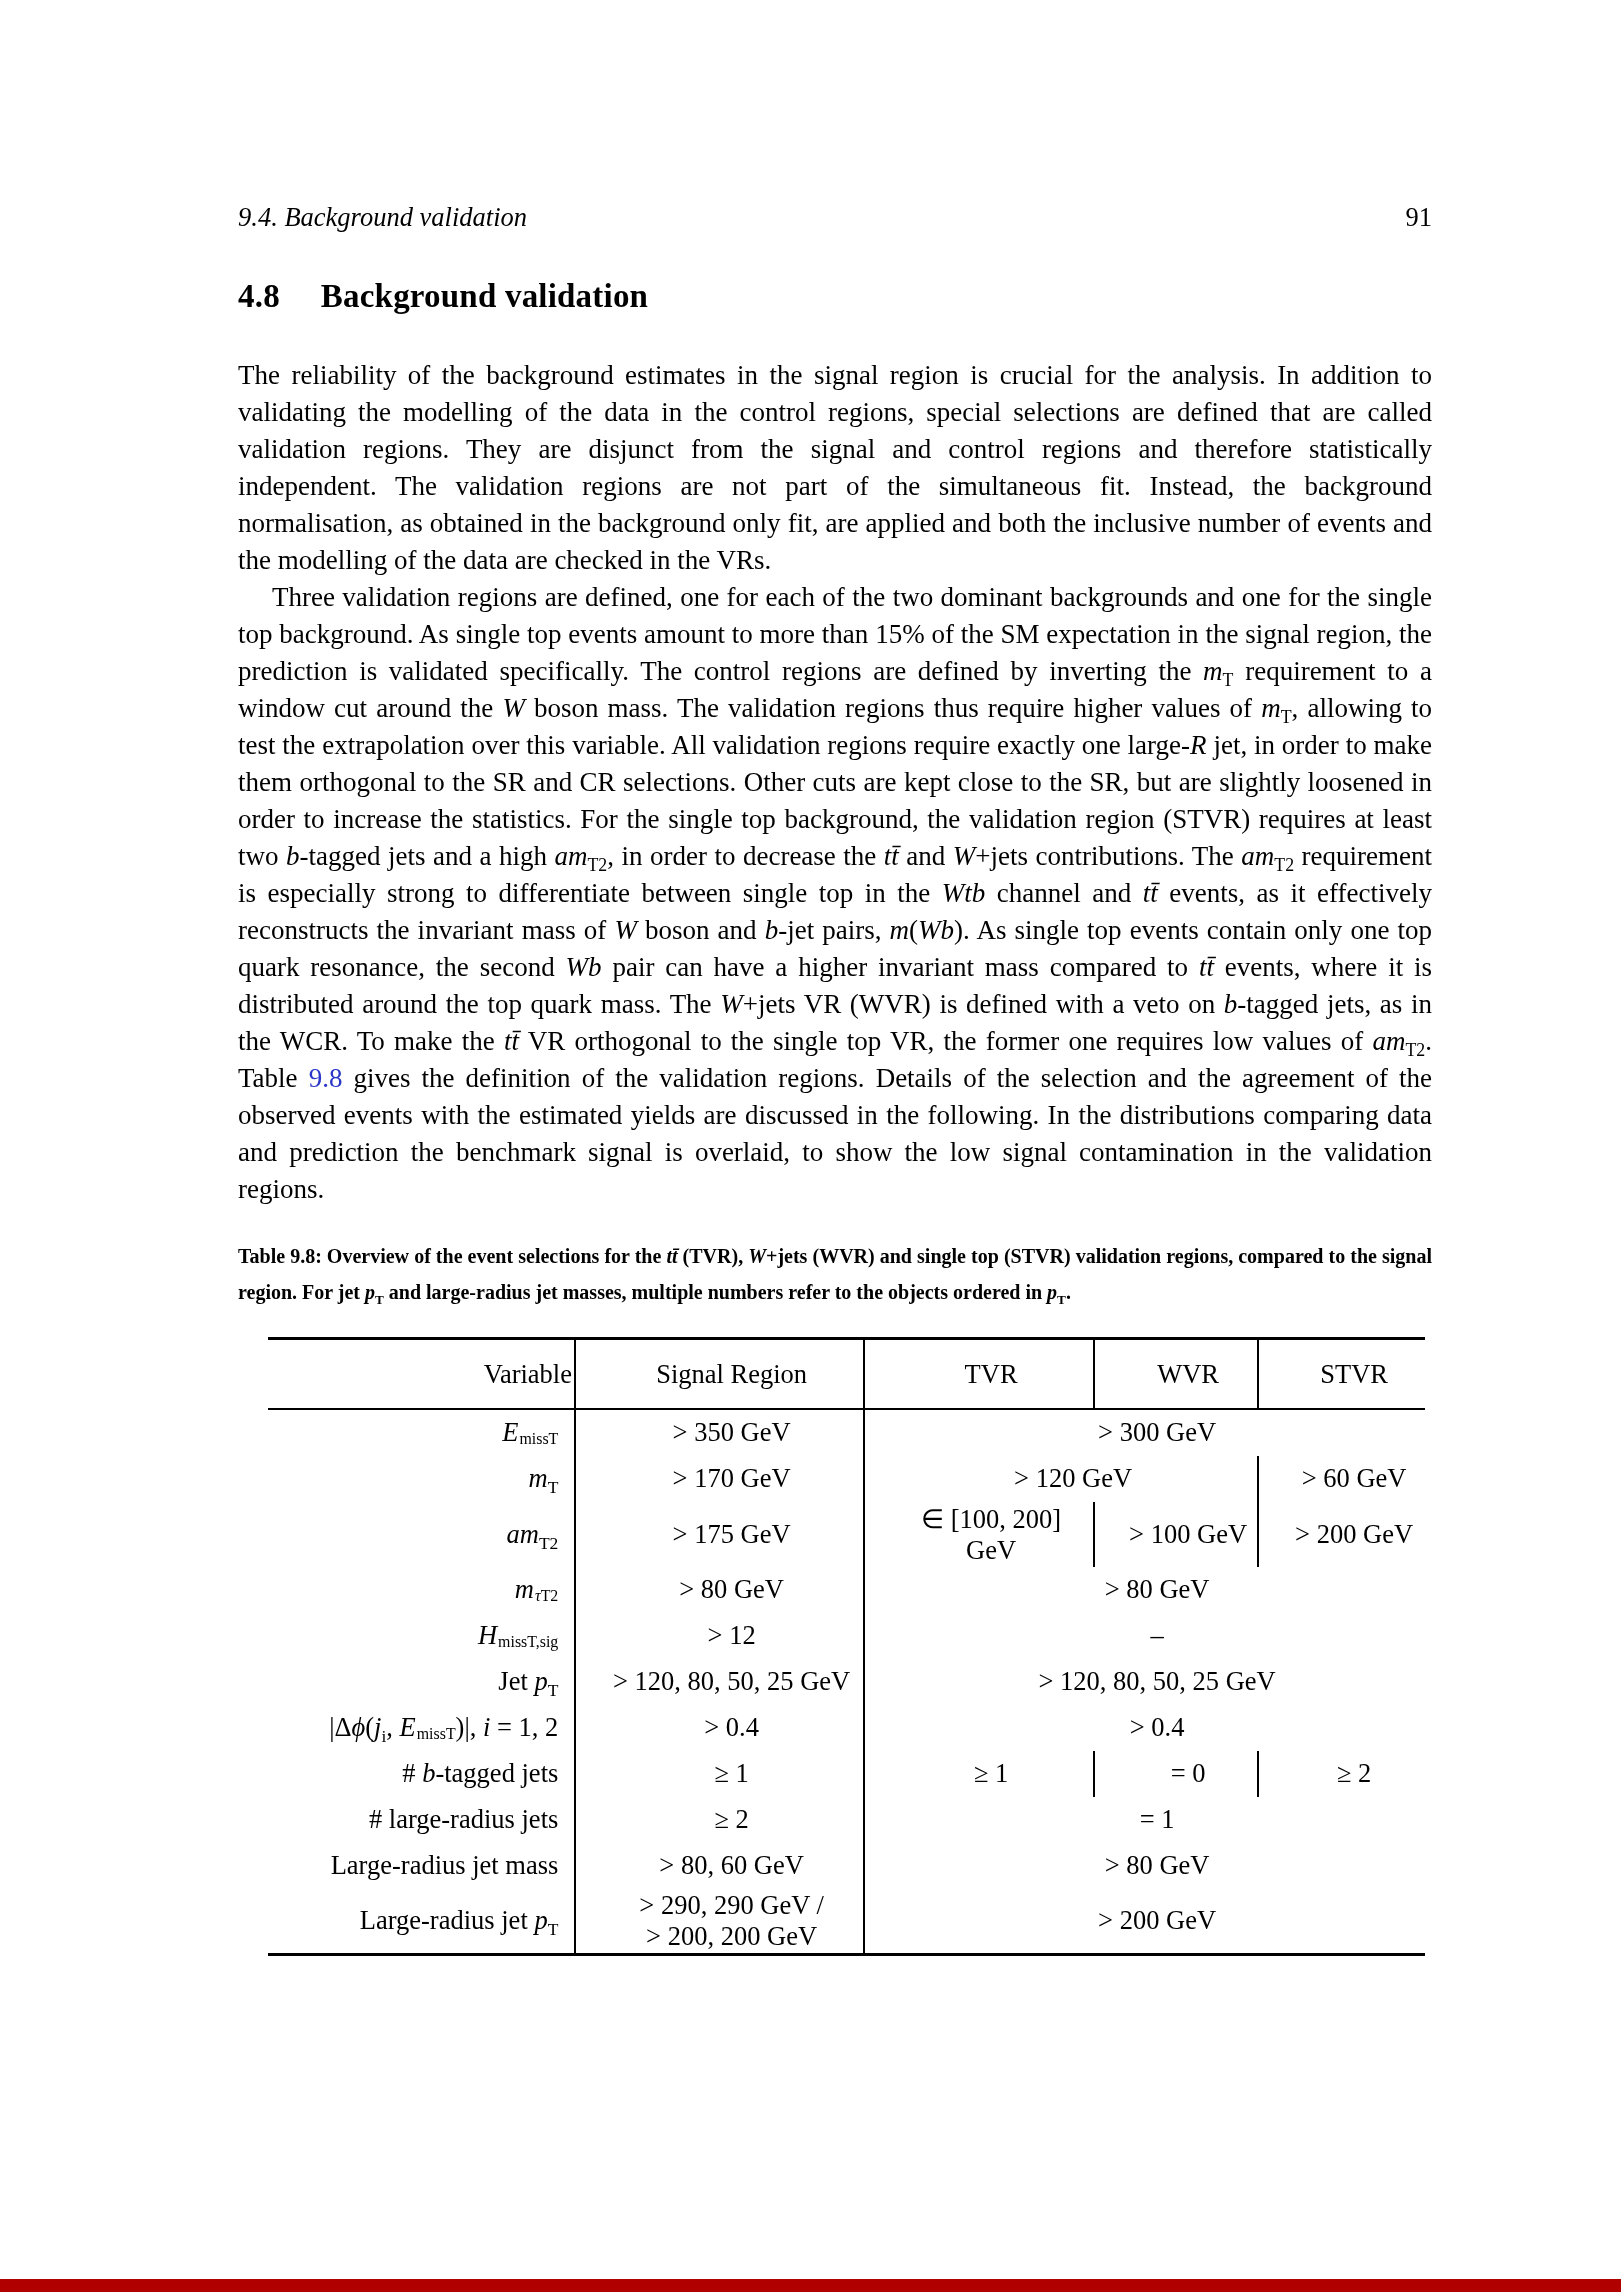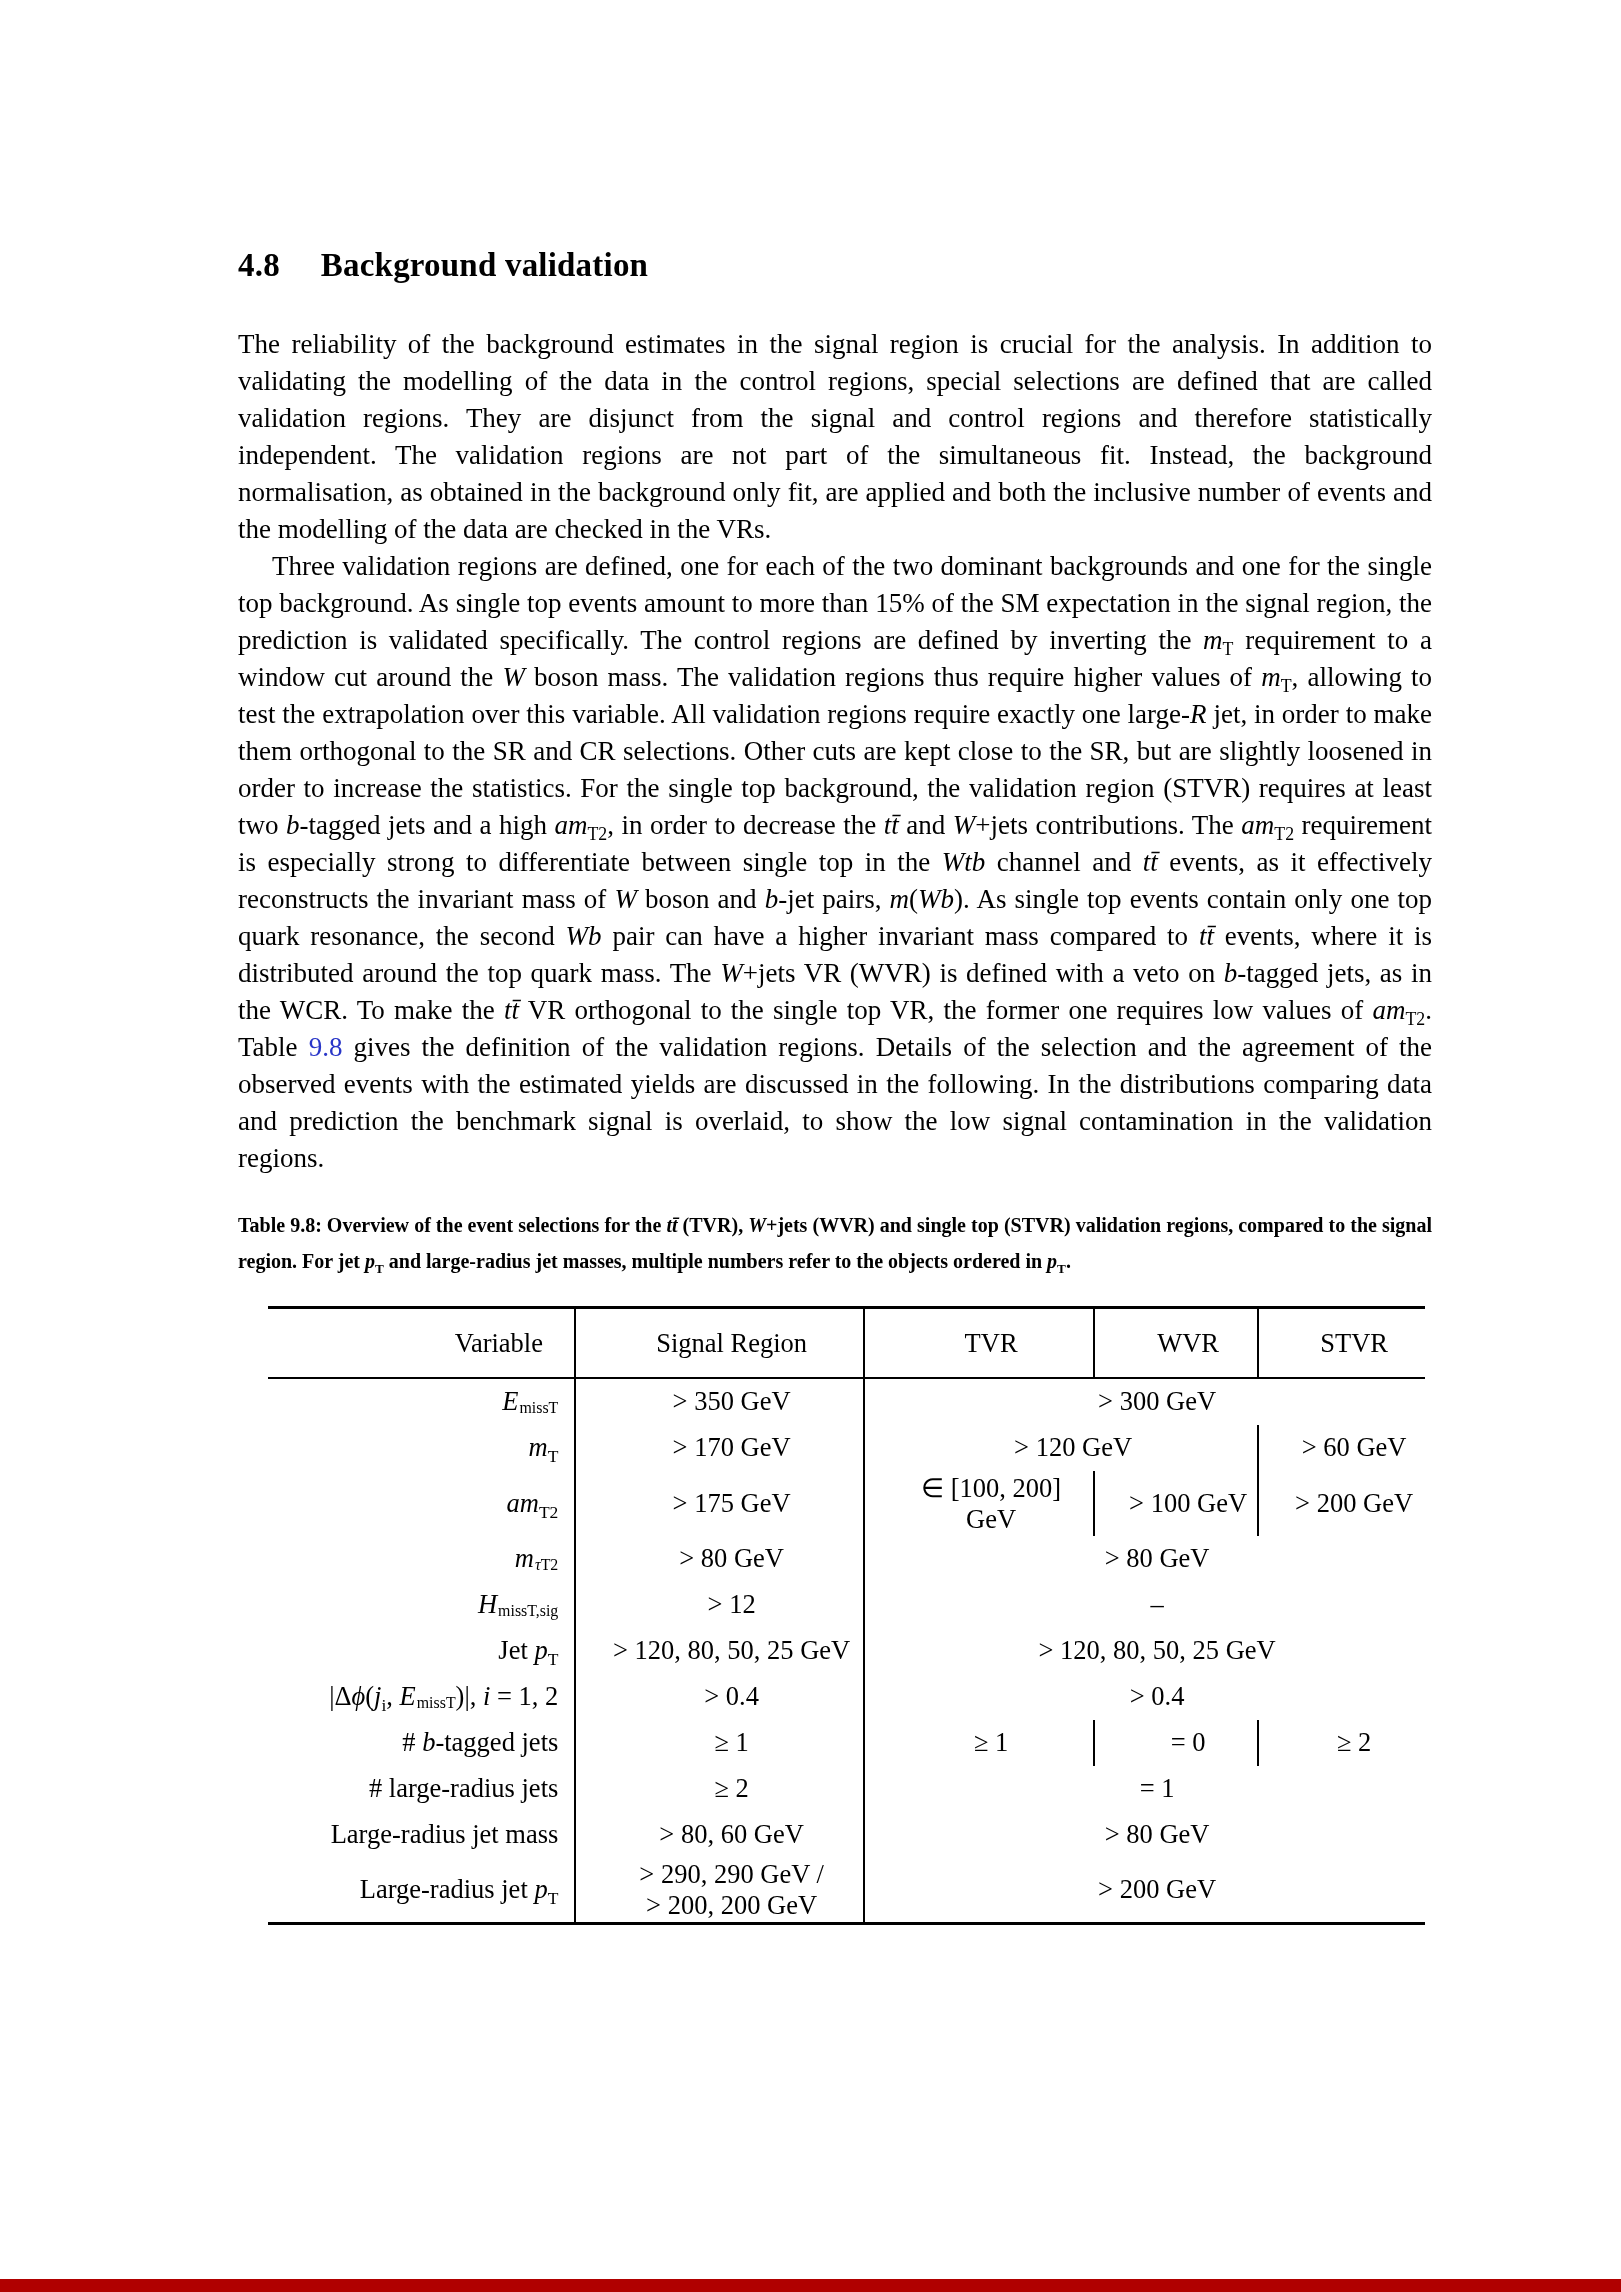--- a/index.html
+++ b/index.html
@@ -35,33 +35,37 @@
 
   table.sel {
     border-collapse:collapse; margin:26.5px 0 0 30px;
     border-top:3.9px solid #000; border-bottom:3.9px solid #000;
     font-size:26.5px; table-layout:fixed;
   }
   table.sel col.c-var{ width:307px; } table.sel col.c-sr{ width:289px; }
   table.sel col.c-tvr{ width:230px; } table.sel col.c-wvr{ width:164px; } table.sel col.c-stvr{ width:167px; }
   table.sel thead tr { border-bottom:2px solid #000; }
   table.sel th { font-weight:normal; padding:19.6px 7.8px 17.6px 7.8px; text-align:center; }
-  table.sel th.var { text-align:right; padding-right:31px; }
+  table.sel th.var { text-align:right; padding-right:2px; }
   table.sel td { text-align:center; height:44px; padding:1px 7.8px; }
   table.sel td.var { text-align:right; padding-right:15.7px; }
   table.sel th + th, table.sel td + td { border-left:2px solid #000;padding-left:32px; }
 
   .footer-bar { position:absolute; left:0; bottom:0; width:1621px; height:13.7px; }
 </style>
 </head>
 <body>
 
 <div class="sheet">
   <div class="content">
 
+    <div class="runhead">
+      <span class="rh-left">9.4. Background validation</span>
+      <span class="rh-right">91</span>
+    </div>
 
     <div class="sec-heading">
       <span class="num">4.8</span><span>Background validation</span>
     </div>
 
     <div class="body-text">
       <p>The reliability of the background estimates in the signal region is crucial for the analysis. In addition to validating the modelling of the data in the control regions, special selections are defined that are called validation regions. They are disjunct from the signal and control regions and therefore statistically independent. The validation regions are not part of the simultaneous fit. Instead, the background normalisation, as obtained in the background only fit, are applied and both the inclusive number of events and the modelling of the data are checked in the VRs.</p>
       <p class="indent">Three validation regions are defined, one for each of the two dominant backgrounds and one for the single top background. As single top events amount to more than 15% of the SM expectation in the signal region, the prediction is validated specifically. The control regions are defined by inverting the <i>m</i><sub>T</sub> requirement to a window cut around the <i>W</i> boson mass. The validation regions thus require higher values of <i>m</i><sub>T</sub>, allowing to test the extrapolation over this variable. All validation regions require exactly one large-<i>R</i> jet, in order to make them orthogonal to the SR and CR selections. Other cuts are kept close to the SR, but are slightly loosened in order to increase the statistics. For the single top background, the validation region (STVR) requires at least two <i>b</i>-tagged jets and a high <i>am</i><sub>T2</sub>, in order to decrease the <i>tt̄</i> and <i>W</i>+jets contributions. The <i>am</i><sub>T2</sub> requirement is especially strong to differentiate between single top in the <i>Wtb</i> channel and <i>tt̄</i> events, as it effectively reconstructs the invariant mass of <i>W</i> boson and <i>b</i>-jet pairs, <i>m</i>(<i>Wb</i>). As single top events contain only one top quark resonance, the second <i>Wb</i> pair can have a higher invariant mass compared to <i>tt̄</i> events, where it is distributed around the top quark mass. The <i>W</i>+jets VR (WVR) is defined with a veto on <i>b</i>-tagged jets, as in the WCR. To make the <i>tt̄</i> VR orthogonal to the single top VR, the former one requires low values of <i>am</i><sub>T2</sub>. Table <a class="ref" style="color: rgb(41, 54, 200);">9.8</a> gives the definition of the validation regions. Details of the selection and the agreement of the observed events with the estimated yields are discussed in the following. In the distributions comparing data and prediction the benchmark signal is overlaid, to show the low signal contamination in the validation regions.</p>
     </div>
 

